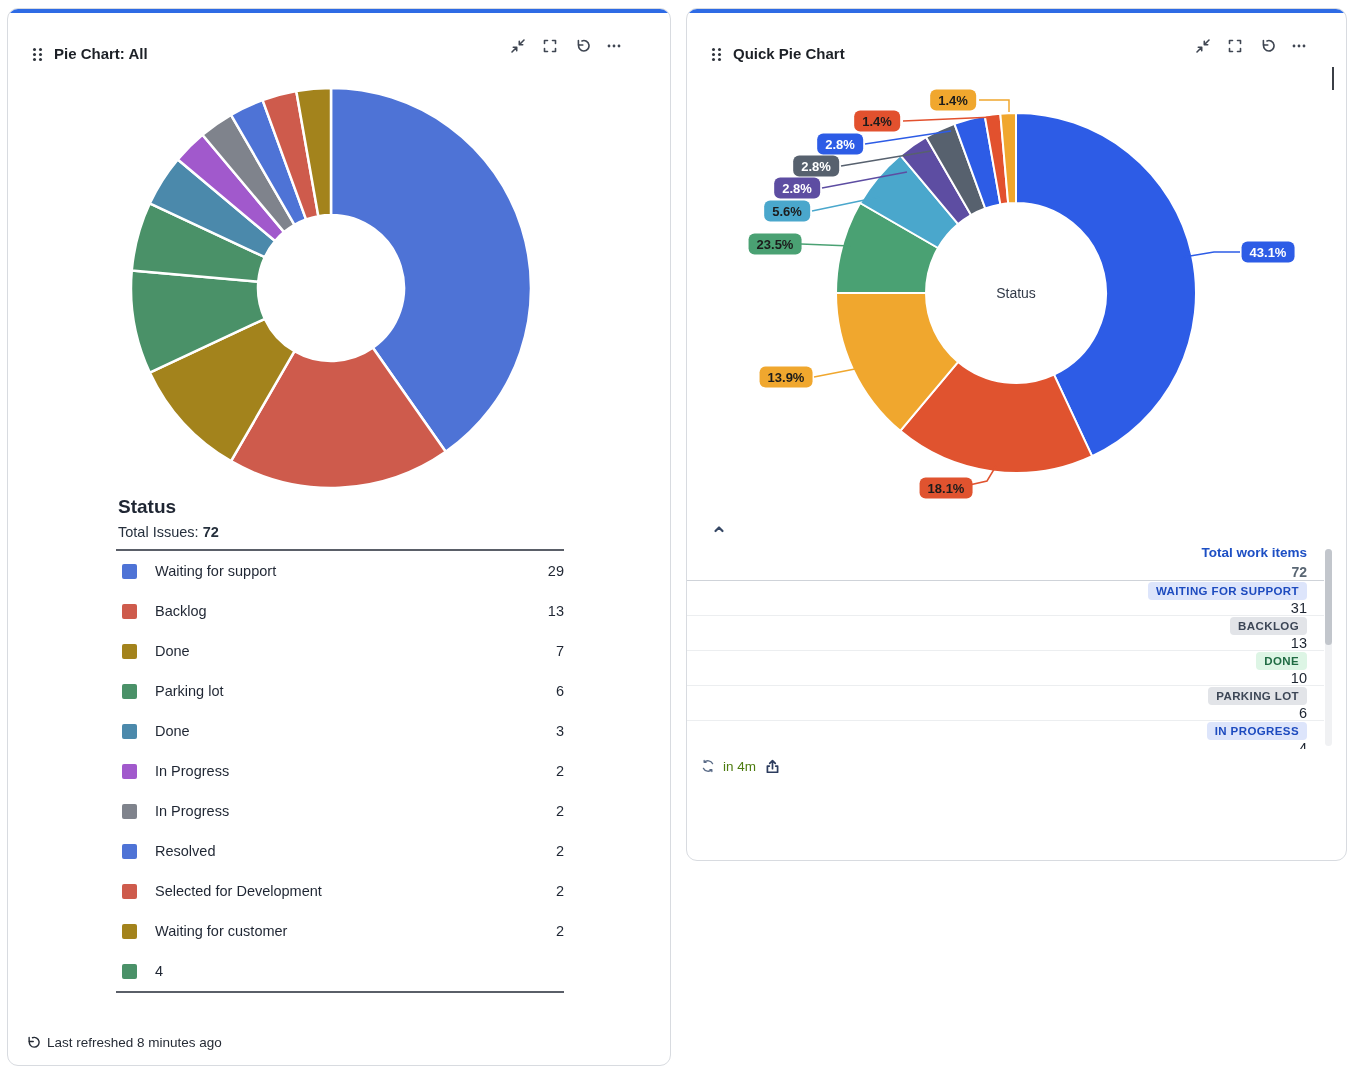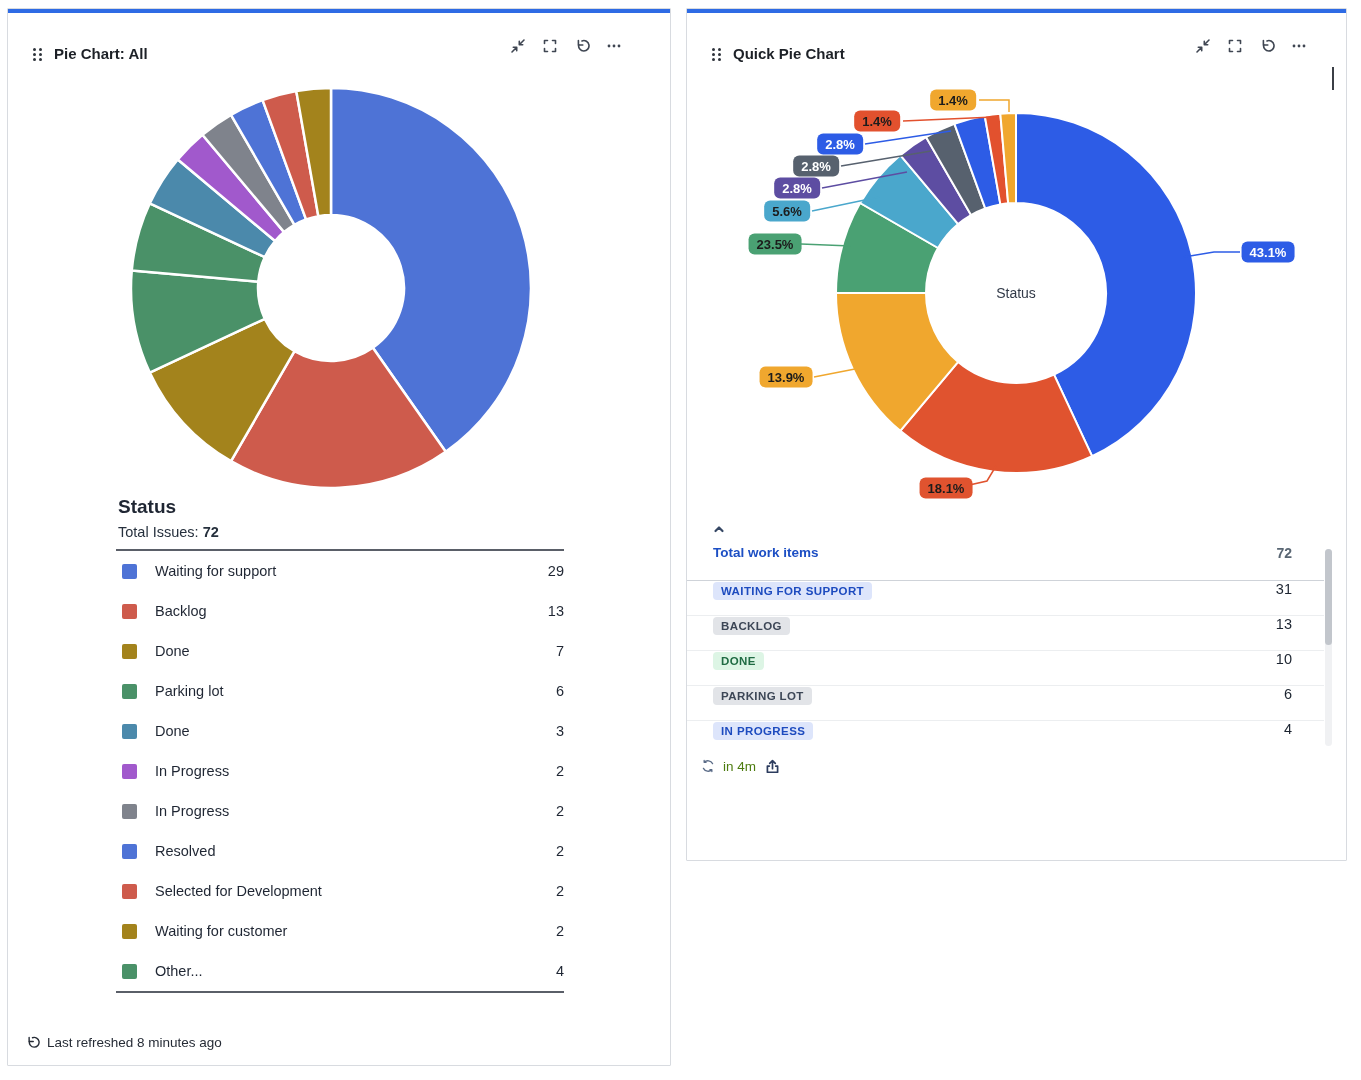--- a/index.html
+++ b/index.html
@@ -1,19 +1,19 @@
 <!DOCTYPE html>
 <html><head>
 <meta charset="utf-8">
 <style>
   * { box-sizing: border-box; margin: 0; padding: 0; }
   html,body { background:#ffffff; font-family:"Liberation Sans", sans-serif; }
   .canvas { position:relative; width:1361px; height:1080px; background:#fff; overflow:hidden; }
 
-  .card { position:absolute; background:#fff; border:1px solid #d8dbe0; border-radius:1px; overflow:hidden; }
+  .card { position:absolute; background:#fff; border:1px solid #d8dbe0; border-radius:11px; overflow:hidden; }
   .accent-bar { position:absolute; top:0; left:0; right:0; height:4px; }
 
   .card-header { position:absolute; top:4px; left:0; right:0; height:52px; }
   .drag-handle { position:absolute; left:24px; top:34px; width:11px; height:15px; cursor:grab; }
   .card-title { position:absolute; left:46px; top:32px; font-size:15px; font-weight:700; color:#1d2127; white-space:nowrap; }
   .toolbar { position:absolute; top:25px; height:16px; }
   .tb-btn { position:absolute; top:0; width:16px; height:16px; cursor:pointer; }
 
   svg.icon { display:block; }
 
@@ -35,21 +35,21 @@
 
   
   .pct-pill { position:absolute; transform:translate(-50%,-50%); padding:3px 8px; border-radius:6px;
               font-size:13px; font-weight:700; white-space:nowrap; z-index:3; }
   .center-label { position:absolute; left:329px; top:284px; transform:translate(-50%,-50%);
                   font-size:14px; color:#333b49; z-index:2; }
 
   
   .section-chevron { position:absolute; left:24px; top:512px; width:16px; height:16px; cursor:pointer; }
   .stats-table { position:absolute; left:0; top:536px; width:637px; height:204px; overflow:hidden; }
-  .t-row { display:flex; align-items:flex-start; border-bottom:1px solid #eceef0; padding:0 32px 0 26px; }
+  .t-row { display:flex; align-items:flex-end; border-bottom:1px solid #eceef0; padding:0 17px 0 26px;flex-direction:column; }
   .t-row-header { height:36px; border-bottom:1px solid #cfd3d9; }
   .t-row-item { height:35px; }
   .t-header-label { flex:1; font-size:13.5px; font-weight:700; color:#1d4fc4; cursor:pointer; }
   .t-header-value { font-size:14px; font-weight:700; color:#596673; }
   .badge { display:inline-block; padding:3px 8px; border-radius:4px; font-size:11.5px; font-weight:700;
            letter-spacing:.4px; text-transform:uppercase; cursor:pointer; }
   .badge-blue  { background:#dde5fb; color:#1d4bbf; }
   .badge-gray  { background:#e2e4e8; color:#3c4656; }
   .badge-green { background:#ddf5e5; color:#1f6b43; }
   .t-cell-badge { flex:1; }
@@ -210,21 +210,20 @@
           <span class="legend-label">Selected for Development</span>
           <span class="legend-value">2</span>
         </div>
         <div class="legend-row">
           <span class="legend-swatch" style="background: rgb(163, 131, 28);"></span>
           <span class="legend-label">Waiting for customer</span>
           <span class="legend-value">2</span>
         </div>
         <div class="legend-row">
           <span class="legend-swatch" style="background: rgb(74, 145, 104);"></span>
-          <span class="legend-label">Other...</span>
           <span class="legend-value">4</span>
         </div>
       </div>
 
     <div class="left-footer">
       <svg class="icon" width="15" height="15" viewBox="0 0 16 16" fill="none" stroke="#262c36" stroke-width="1.5" stroke-linecap="round" stroke-linejoin="round">
         <path d="M4.4 2.6 V7 H8.8"></path>
           <path d="M4.7 6.8 A5.2 5.2 0 1 0 8 2.9"></path>
       </svg>
       <span class="left-footer-text">Last refreshed 8 minutes ago</span>

